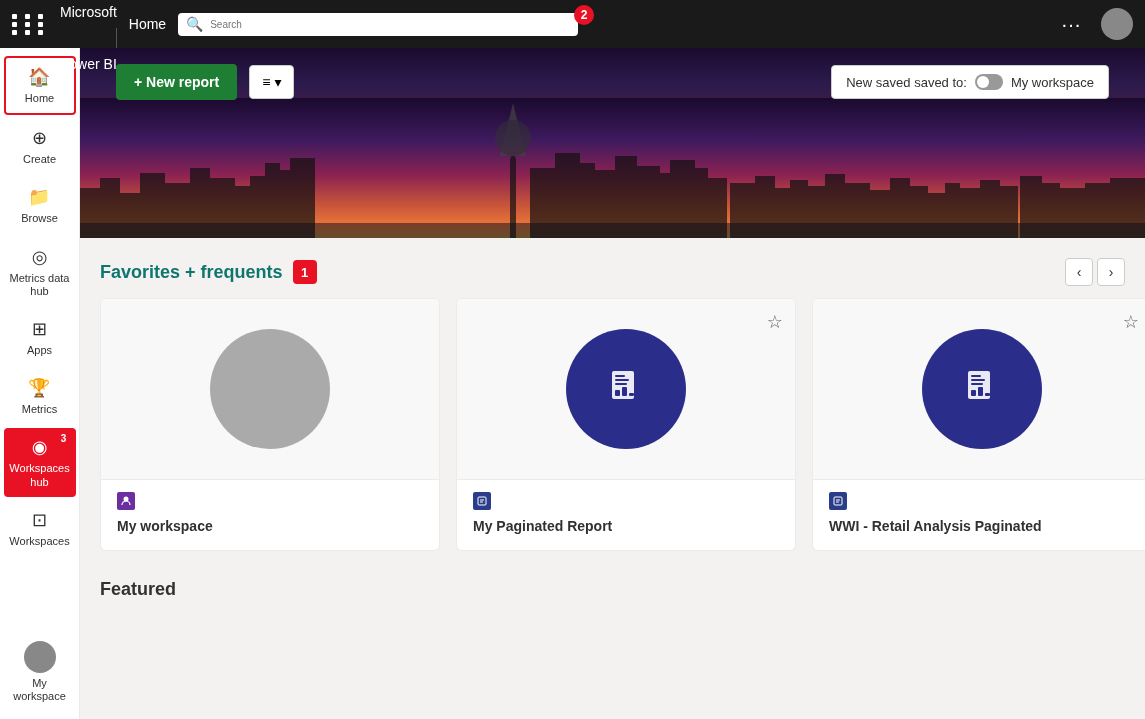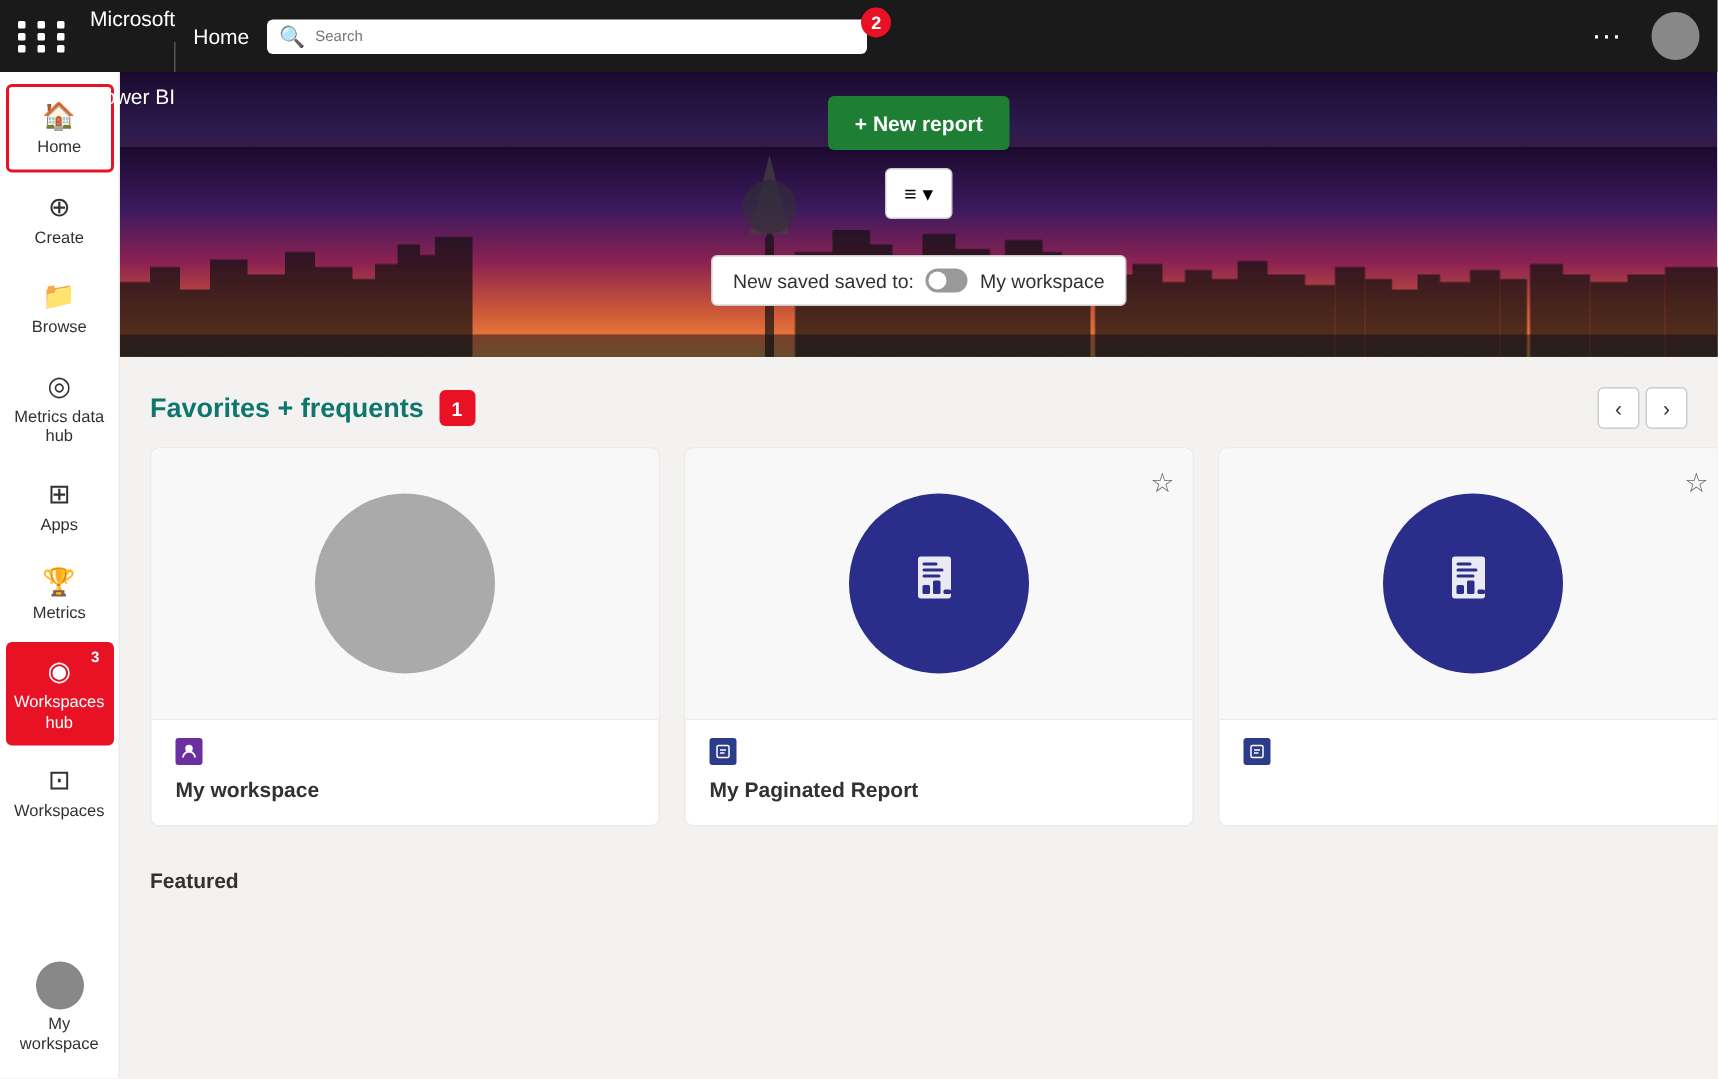--- a/index.html
+++ b/index.html
@@ -44,21 +44,21 @@
 
     
     .main { flex: 1; overflow-y: auto; background: #f3f2f1; }
 
     
     .hero {
       position: relative; height: 190px; overflow: hidden; background: linear-gradient(180deg, #1a0a2e 0%, #2d1b4e 20%, #4a1a3a 40%, #8b2252 55%, #c4513a 70%, #e8743a 80%, #f09020 90%, #d4a030 100%);
     }
 
     
-    .hero-controls { position: absolute; top: 0; left: 0; right: 0; display: flex; align-items: center; padding: 16px 36px; gap: 12px; flex-direction: column; }
+    .hero-controls { position: absolute; top: 0; left: 0; right: 0; display: flex; align-items: center; padding: 16px 36px; gap: 12px; }
     .btn-new-report { background: #1e7e34; color: #fff; border: none; padding: 10px 18px; border-radius: 4px; cursor: pointer; font-size: 14px; font-weight: 600; display: flex; align-items: center; gap: 6px; }
     .btn-filter { background: #fff; border: 1px solid #ccc; padding: 8px 12px; border-radius: 4px; cursor: pointer; display: flex; align-items: center; gap: 4px; font-size: 14px; }
     .hero-spacer { flex: 1; }
     .workspace-badge { background: #fff; border: 1px solid #ccc; padding: 8px 14px; border-radius: 4px; display: flex; align-items: center; gap: 8px; font-size: 13px; color: #323130; }
     .workspace-toggle { width: 28px; height: 16px; background: #999; border-radius: 8px; position: relative; cursor: pointer; }
     .workspace-toggle::after { content: ''; position: absolute; top: 2px; left: 2px; width: 12px; height: 12px; background: #fff; border-radius: 50%; }
 
     
     .section-header { display: flex; align-items: center; padding: 20px 20px 12px; gap: 10px; }
     .section-title { font-size: 18px; font-weight: 600; color: #0f766e; }
@@ -78,21 +78,21 @@
     .card-circle.blue { background: #2b2d8a; }
     .card-bottom { padding: 12px 16px 16px; border-top: 1px solid #edebe9; }
     .card-type-badge { display: flex; align-items: center; gap: 6px; margin-bottom: 8px; }
     .card-type-icon { width: 18px; height: 18px; border-radius: 2px; display: flex; align-items: center; justify-content: center; font-size: 10px; color: #fff; }
     .card-type-icon.purple { background: #6b2fa0; }
     .card-type-icon.dark-blue { background: #2b3d8a; }
     .card-name { font-size: 14px; font-weight: 600; color: #323130; }
 
     
     .featured-header { padding: 8px 20px 12px; }
-    .featured-title { font-size: 14px; font-weight: 600; color: #323130; }
+    .featured-title { font-size: 18px; font-weight: 600; color: #323130; }
 
     
     .main::-webkit-scrollbar { width: 6px; }
     .main::-webkit-scrollbar-track { background: #f3f2f1; }
     .main::-webkit-scrollbar-thumb { background: #ccc; border-radius: 3px; }
   </style>
 </head>
 <body>
 
 <div class="topbar">
@@ -338,20 +338,21 @@
           <div class="card-bottom">
             <div class="card-type-badge">
               <div class="card-type-icon dark-blue">
                 <svg width="12" height="12" viewBox="0 0 12 12">
                     <rect x="2" y="2" width="8" height="8" rx="1" fill="none" stroke="white" stroke-width="1"></rect>
                     <line x1="4" y1="5" x2="8" y2="5" stroke="white" stroke-width="1"></line>
                     <line x1="4" y1="7" x2="7" y2="7" stroke="white" stroke-width="1"></line>
                   </svg>
               </div>
             </div>
+            <div class="card-name">WWI - Retail Analysis Paginated</div>
           </div>
         </div>
 
       </div>
     </div>
 
     <div class="featured-header">
       <div class="featured-title">Featured</div>
     </div>
 

